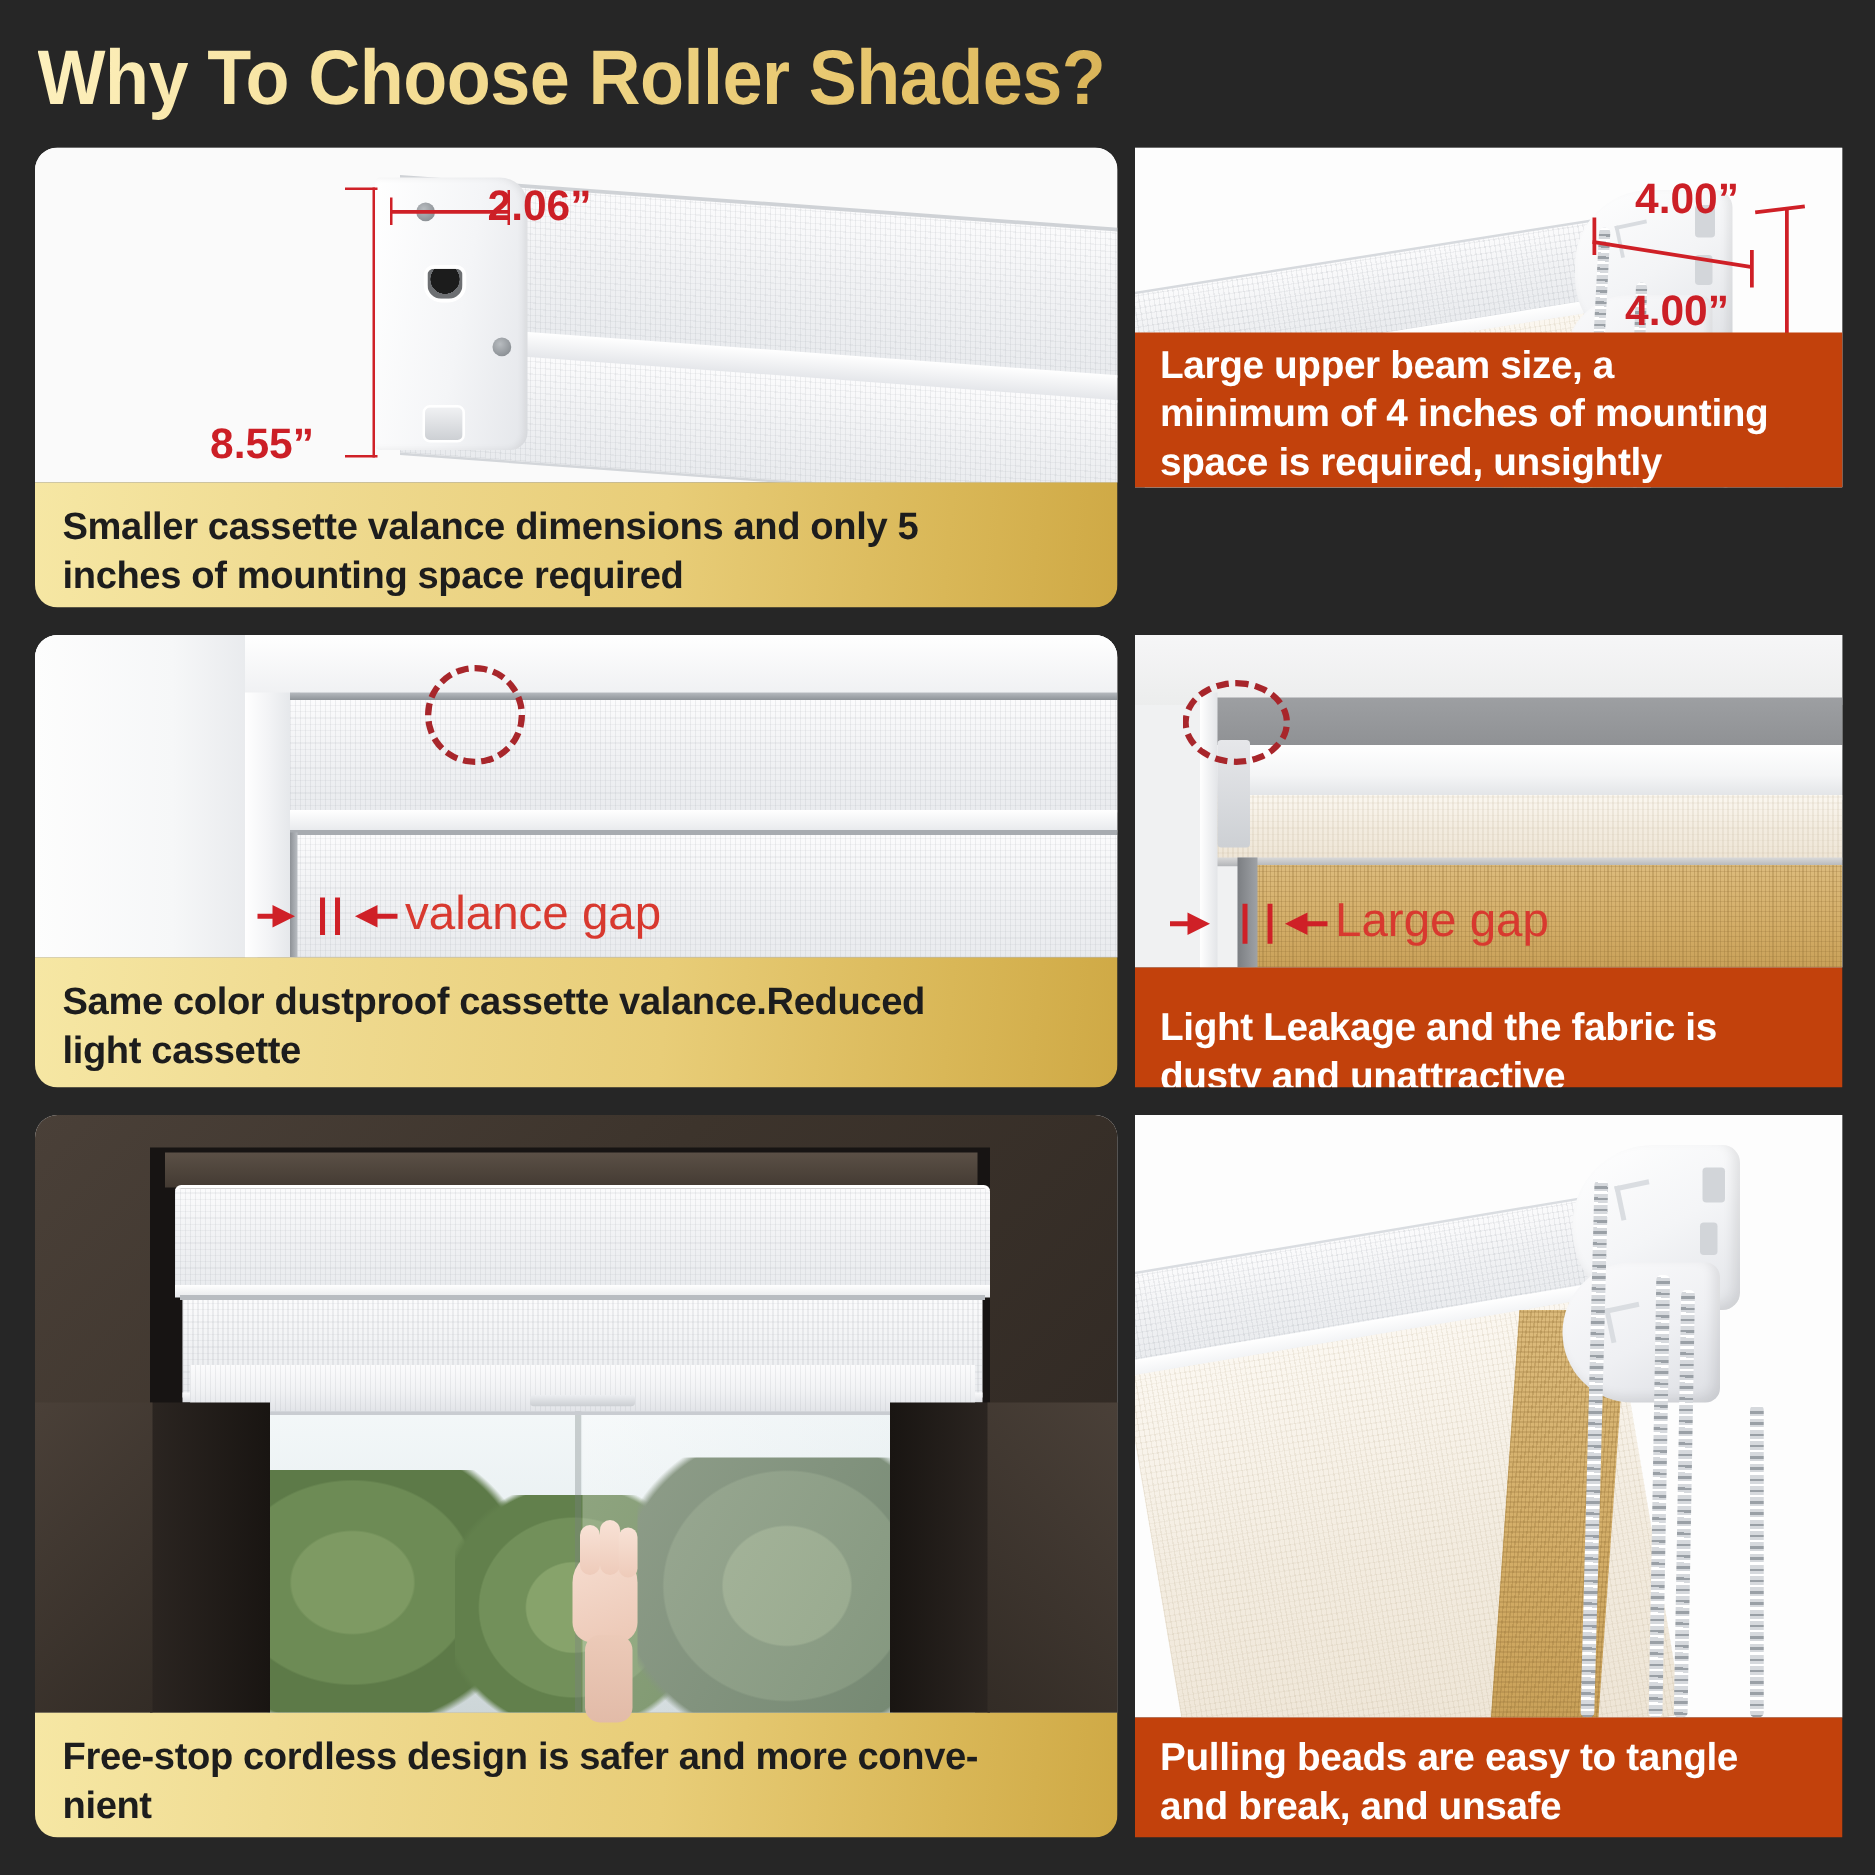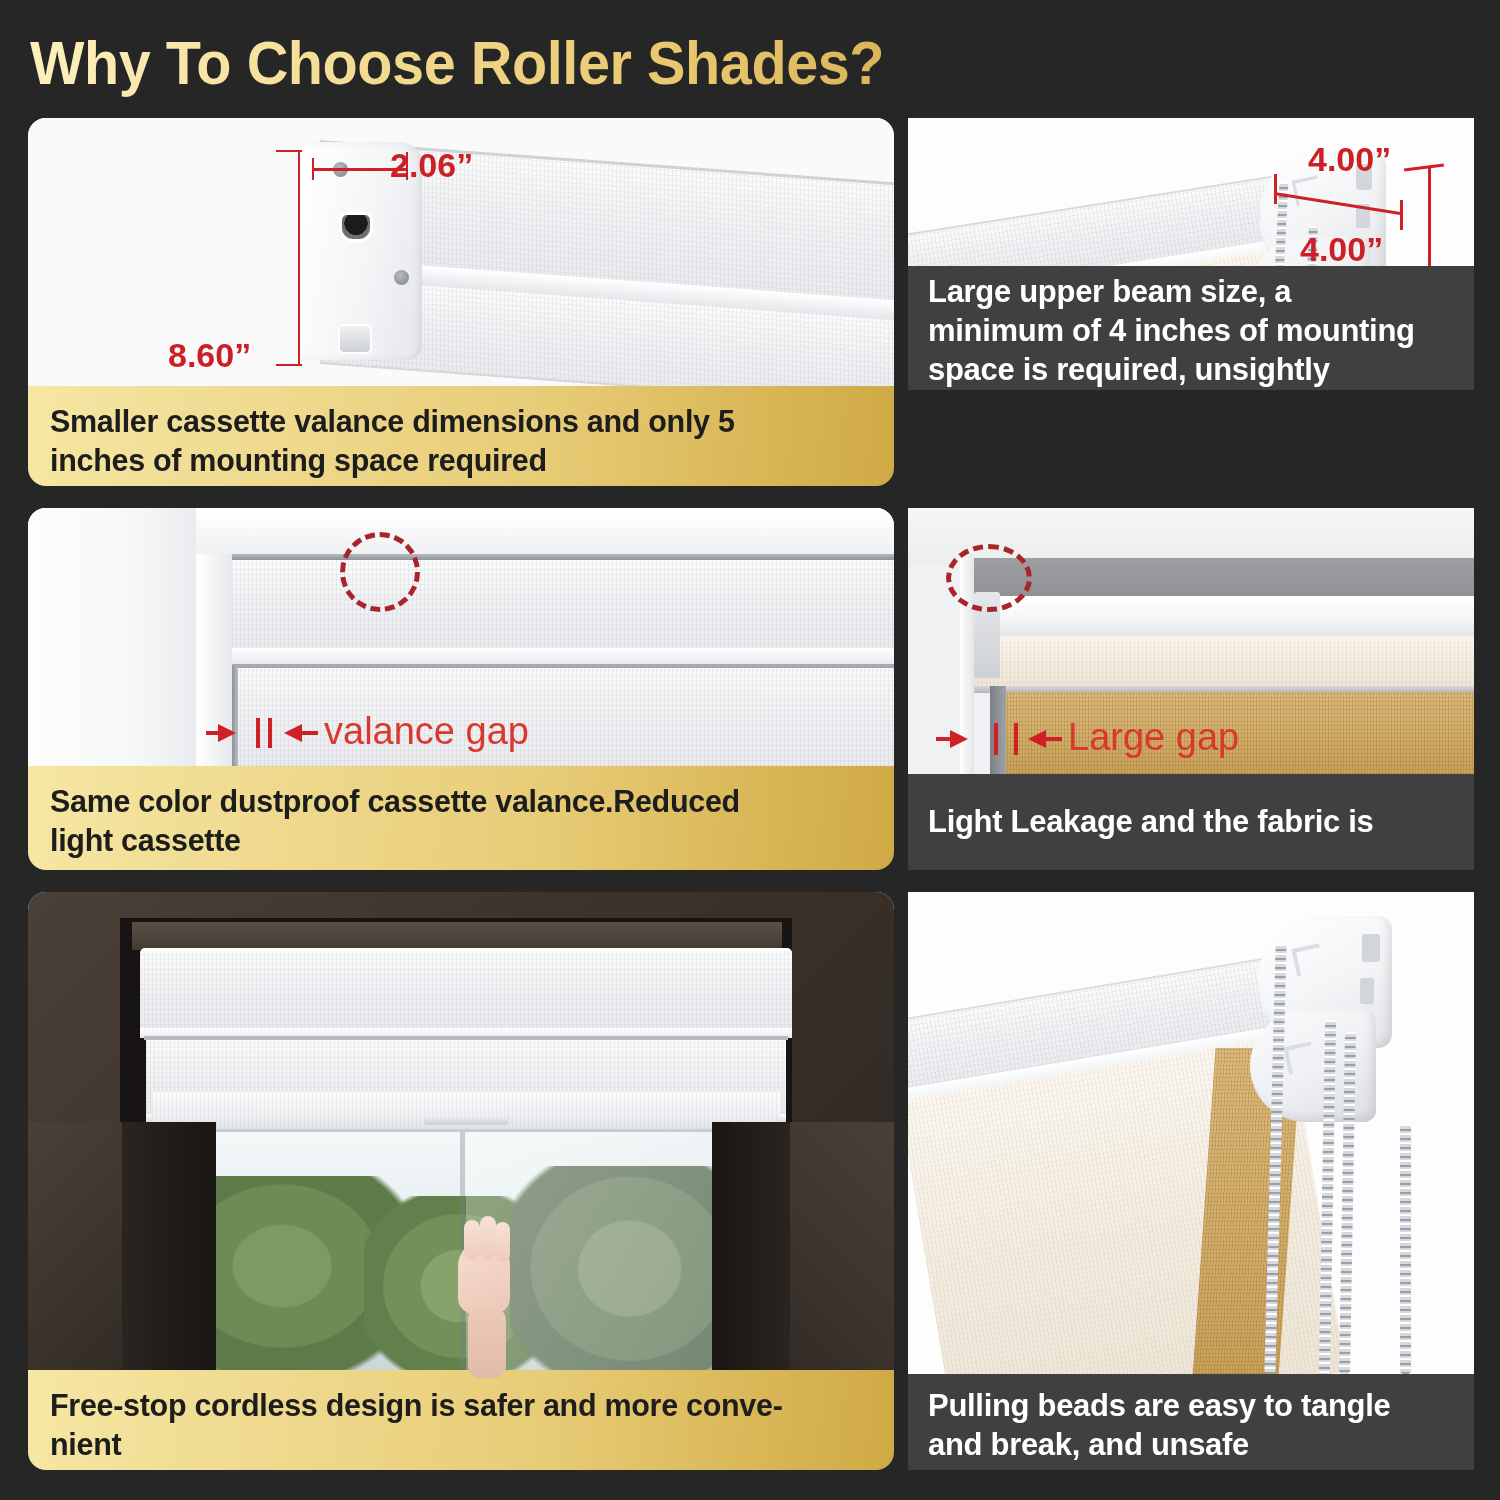--- a/index.html
+++ b/index.html
@@ -67,21 +67,21 @@
   .cap.gold {
     background: linear-gradient(95deg, #f6e7a4 0%, #f0dc93 22%, #e8cd78 58%, #d9b757 84%, #cfa945 100%);
     color: #1d1d1d;
     border-radius: 0 0 18px 18px;
     padding: 16px 20px 10px 22px;
     font-size: 30.5px;
     line-height: 39px;
     letter-spacing: -0.3px;
   }
   .cap.gray {
-    background: #404040;
+    background: #c2410c;
     color: #ffffff;
     padding: 10px 14px 8px 20px;
     font-size: 31px;
     line-height: 39px;
     letter-spacing: -0.3px;
   }
 
   
   #card-tl { left: 28px;  top: 118px;  width: 866px; height: 368px; }
   #card-tl .photo { height: 268px; border-radius: 18px 18px 0 0; }
@@ -182,21 +182,21 @@
       <div class="abs" style="left:272px;top:24px;width:122px;height:218px;background:linear-gradient(100deg,#ffffff 0%,#f4f5f7 55%,#e4e6ea 100%);border-radius:4px 22px 14px 4px;box-shadow:inset -3px 0 6px rgba(0,0,0,.07);"></div>
 
       <div class="abs" style="left:311px;top:94px;width:34px;height:30px;background:radial-gradient(circle at 50% 35%,#1c1c1c 0 55%,#6d6f72 56% 100%);border-radius:8px 8px 14px 14px;border:3px solid #ffffff;"></div>
       <div class="abs" style="left:305px;top:44px;width:15px;height:15px;border-radius:50%;background:radial-gradient(circle at 40% 35%,#b8bcc0,#7d8287);"></div>
       <div class="abs" style="left:366px;top:152px;width:15px;height:15px;border-radius:50%;background:radial-gradient(circle at 40% 35%,#b8bcc0,#7d8287);"></div>
       <div class="abs" style="left:310px;top:206px;width:34px;height:30px;border-radius:6px;background:linear-gradient(180deg,#f0f1f3,#cdd0d4);border:2px solid #ffffff;"></div>
 
       <div class="abs dim-line" style="left:270px;top:32px;width:2px;height:216px;"></div>
       <div class="abs dim-line" style="left:248px;top:32px;width:26px;height:2px;"></div>
       <div class="abs dim-line" style="left:248px;top:246px;width:26px;height:2px;"></div>
-      <div class="abs dim-label" style="left:140px;top:218px;font-size:34px;">8.60”</div>
+      <div class="abs dim-label" style="left:140px;top:218px;font-size:34px;">8.55”</div>
 
       <div class="abs dim-line" style="left:284px;top:50px;width:96px;height:3px;"></div>
       <div class="abs dim-line" style="left:284px;top:40px;width:2px;height:22px;"></div>
       <div class="abs dim-line" style="left:378px;top:34px;width:2px;height:28px;"></div>
       <div class="abs dim-label" style="left:362px;top:28px;font-size:34px;">2.06”</div>
     </div>
 
     <div class="cap gold">
       <span>Smaller cassette valance dimensions and only 5</span>
       <span>inches of mounting space required</span>
@@ -302,20 +302,21 @@
       <div class="abs stem" style="left:28px;top:229px;width:18px;"></div>
       <div class="abs tick" style="left:86px;top:215px;height:32px;"></div>
       <div class="abs tick" style="left:106px;top:215px;height:32px;"></div>
       <div class="abs arrow-l" style="left:120px;top:222px;"></div>
       <div class="abs stem" style="left:136px;top:229px;width:18px;"></div>
       <div class="abs gap-label" style="left:160px;top:208px;font-size:38px;">Large gap</div>
     </div>
 
     <div class="cap gray">
       <span>Light Leakage and the fabric is</span>
+      <span>dusty and unattractive</span>
     </div>
   </div>
 
   <div class="card" id="card-bl">
     <div class="photo">
       <div class="abs" style="left:0;top:0;width:866px;height:478px;background:linear-gradient(135deg,#4a4038 0%,#3d342c 40%,#2e2722 100%);"></div>
 
       <div class="abs" style="left:92px;top:26px;width:672px;height:452px;background:#171413;"></div>
       <div class="abs" style="left:104px;top:30px;width:650px;height:28px;background:linear-gradient(180deg,#5b5046,#433a32);"></div>
 

